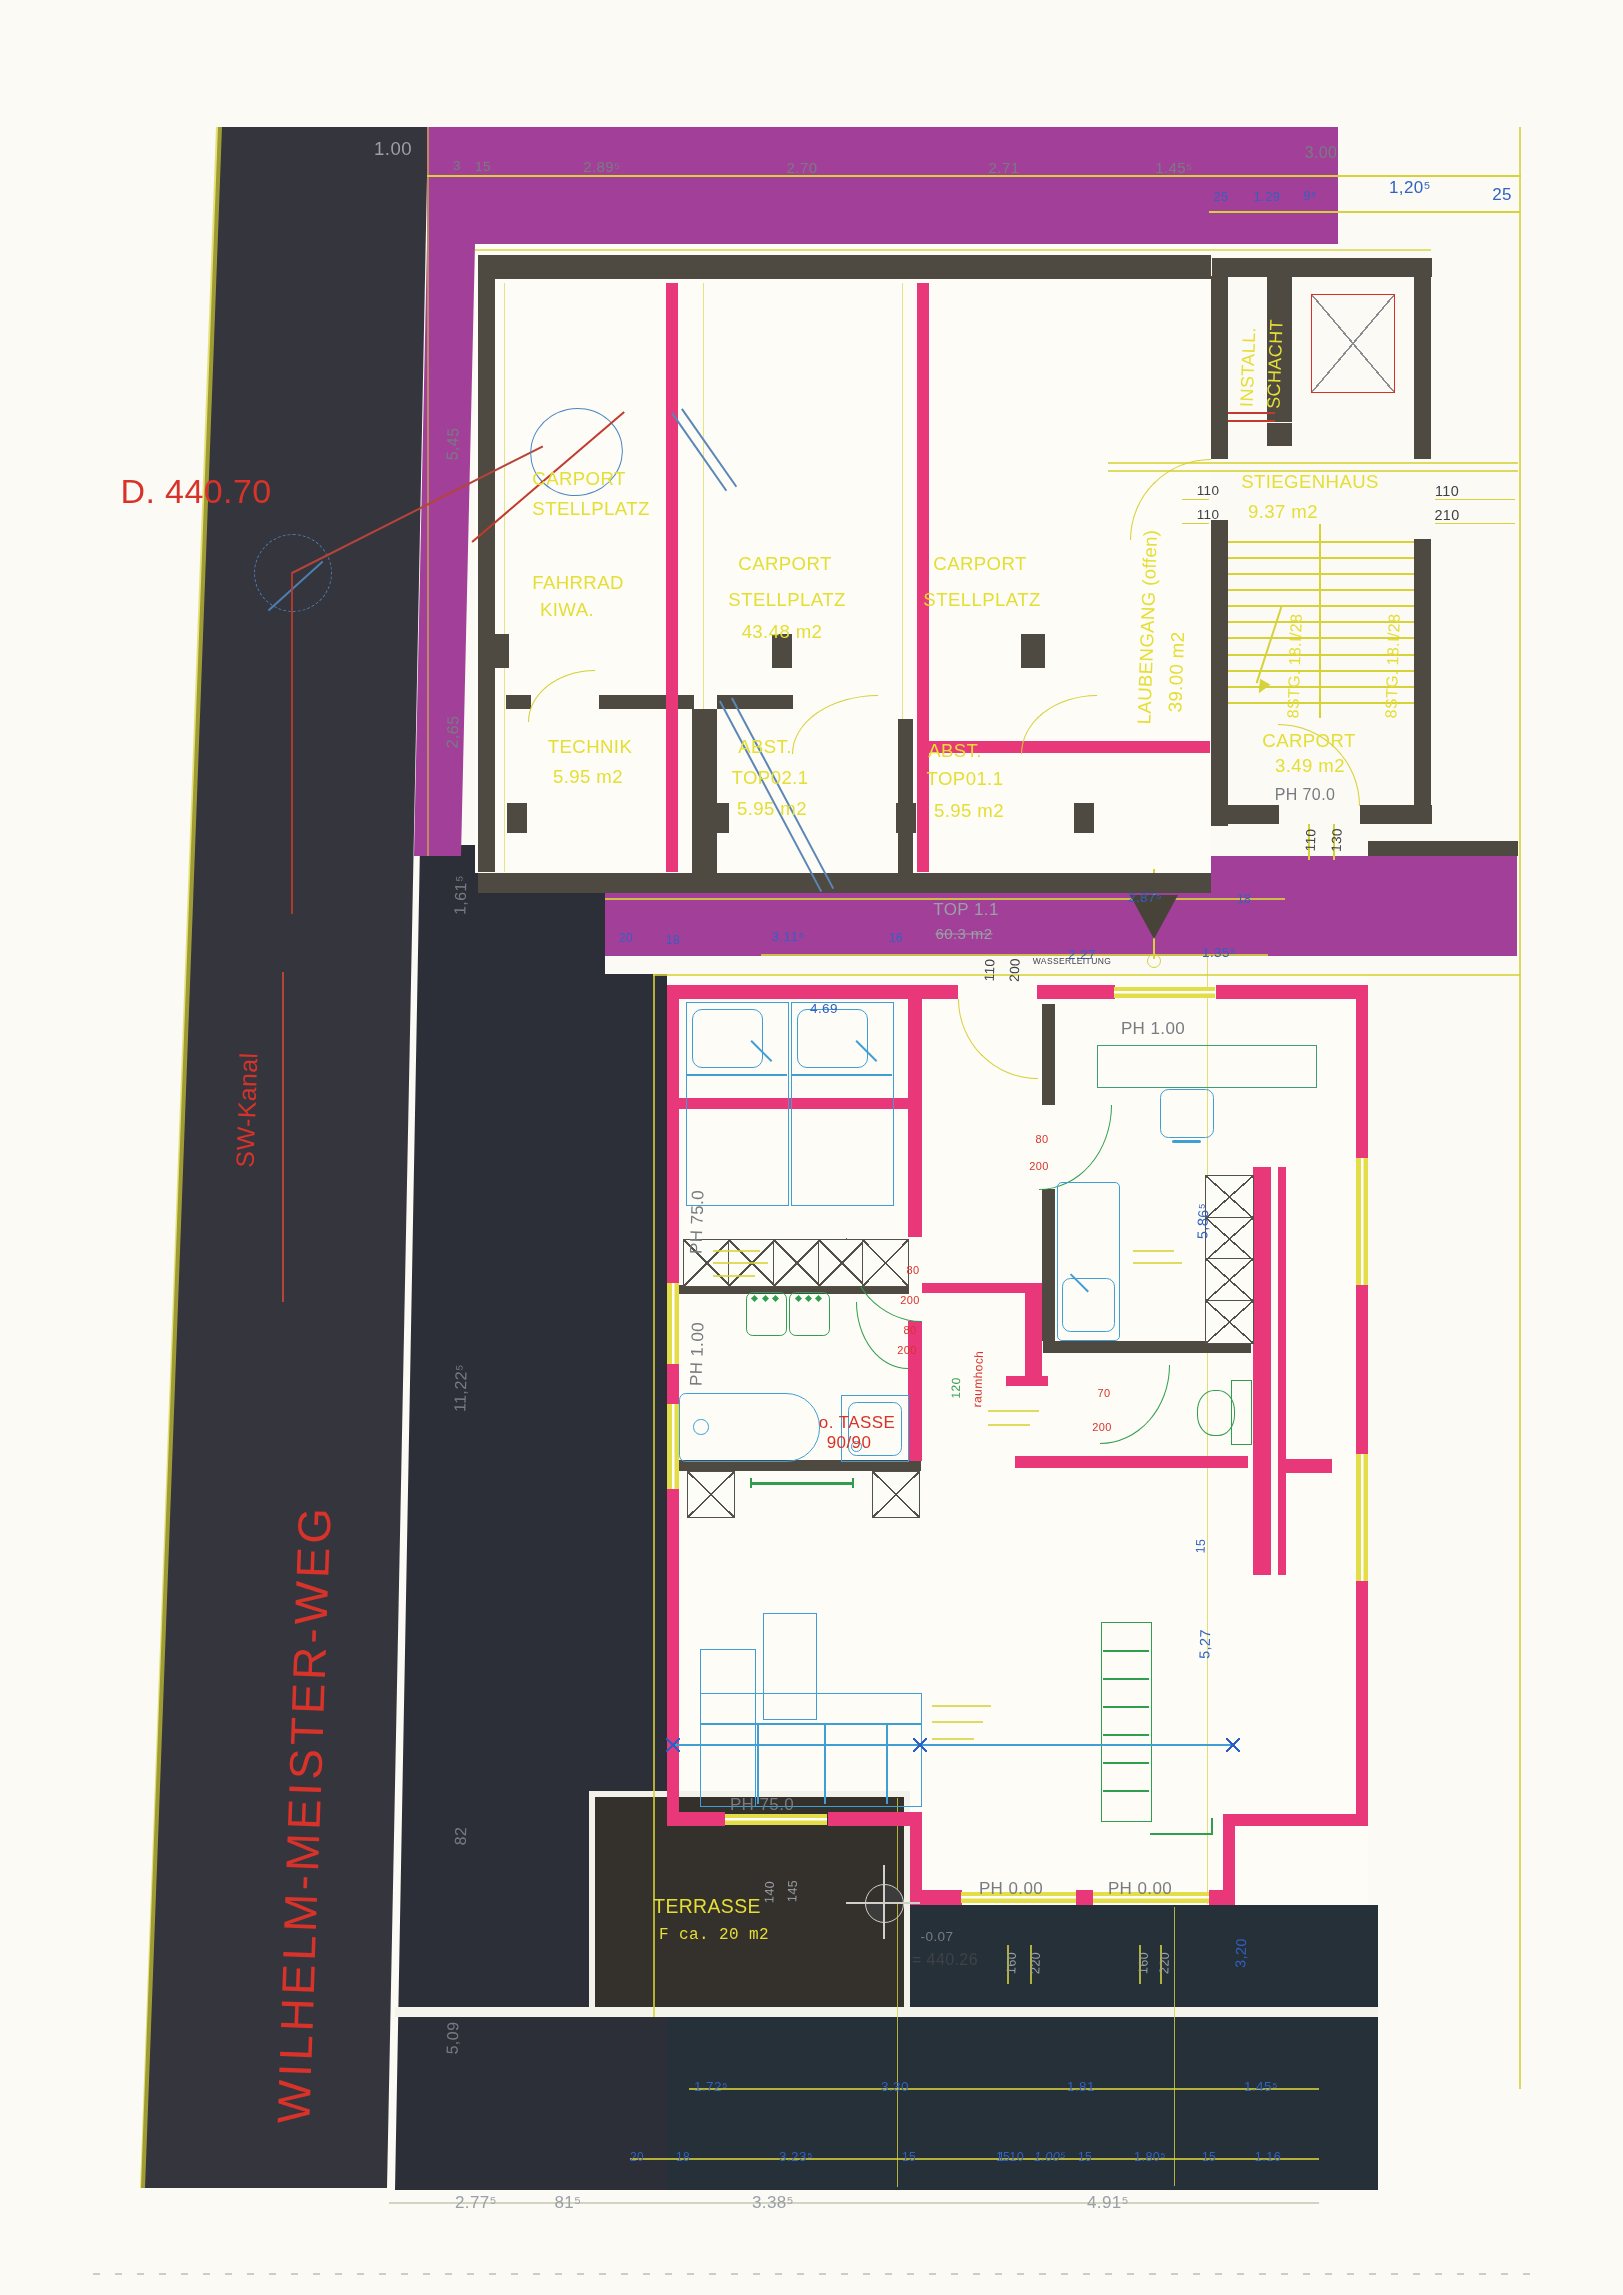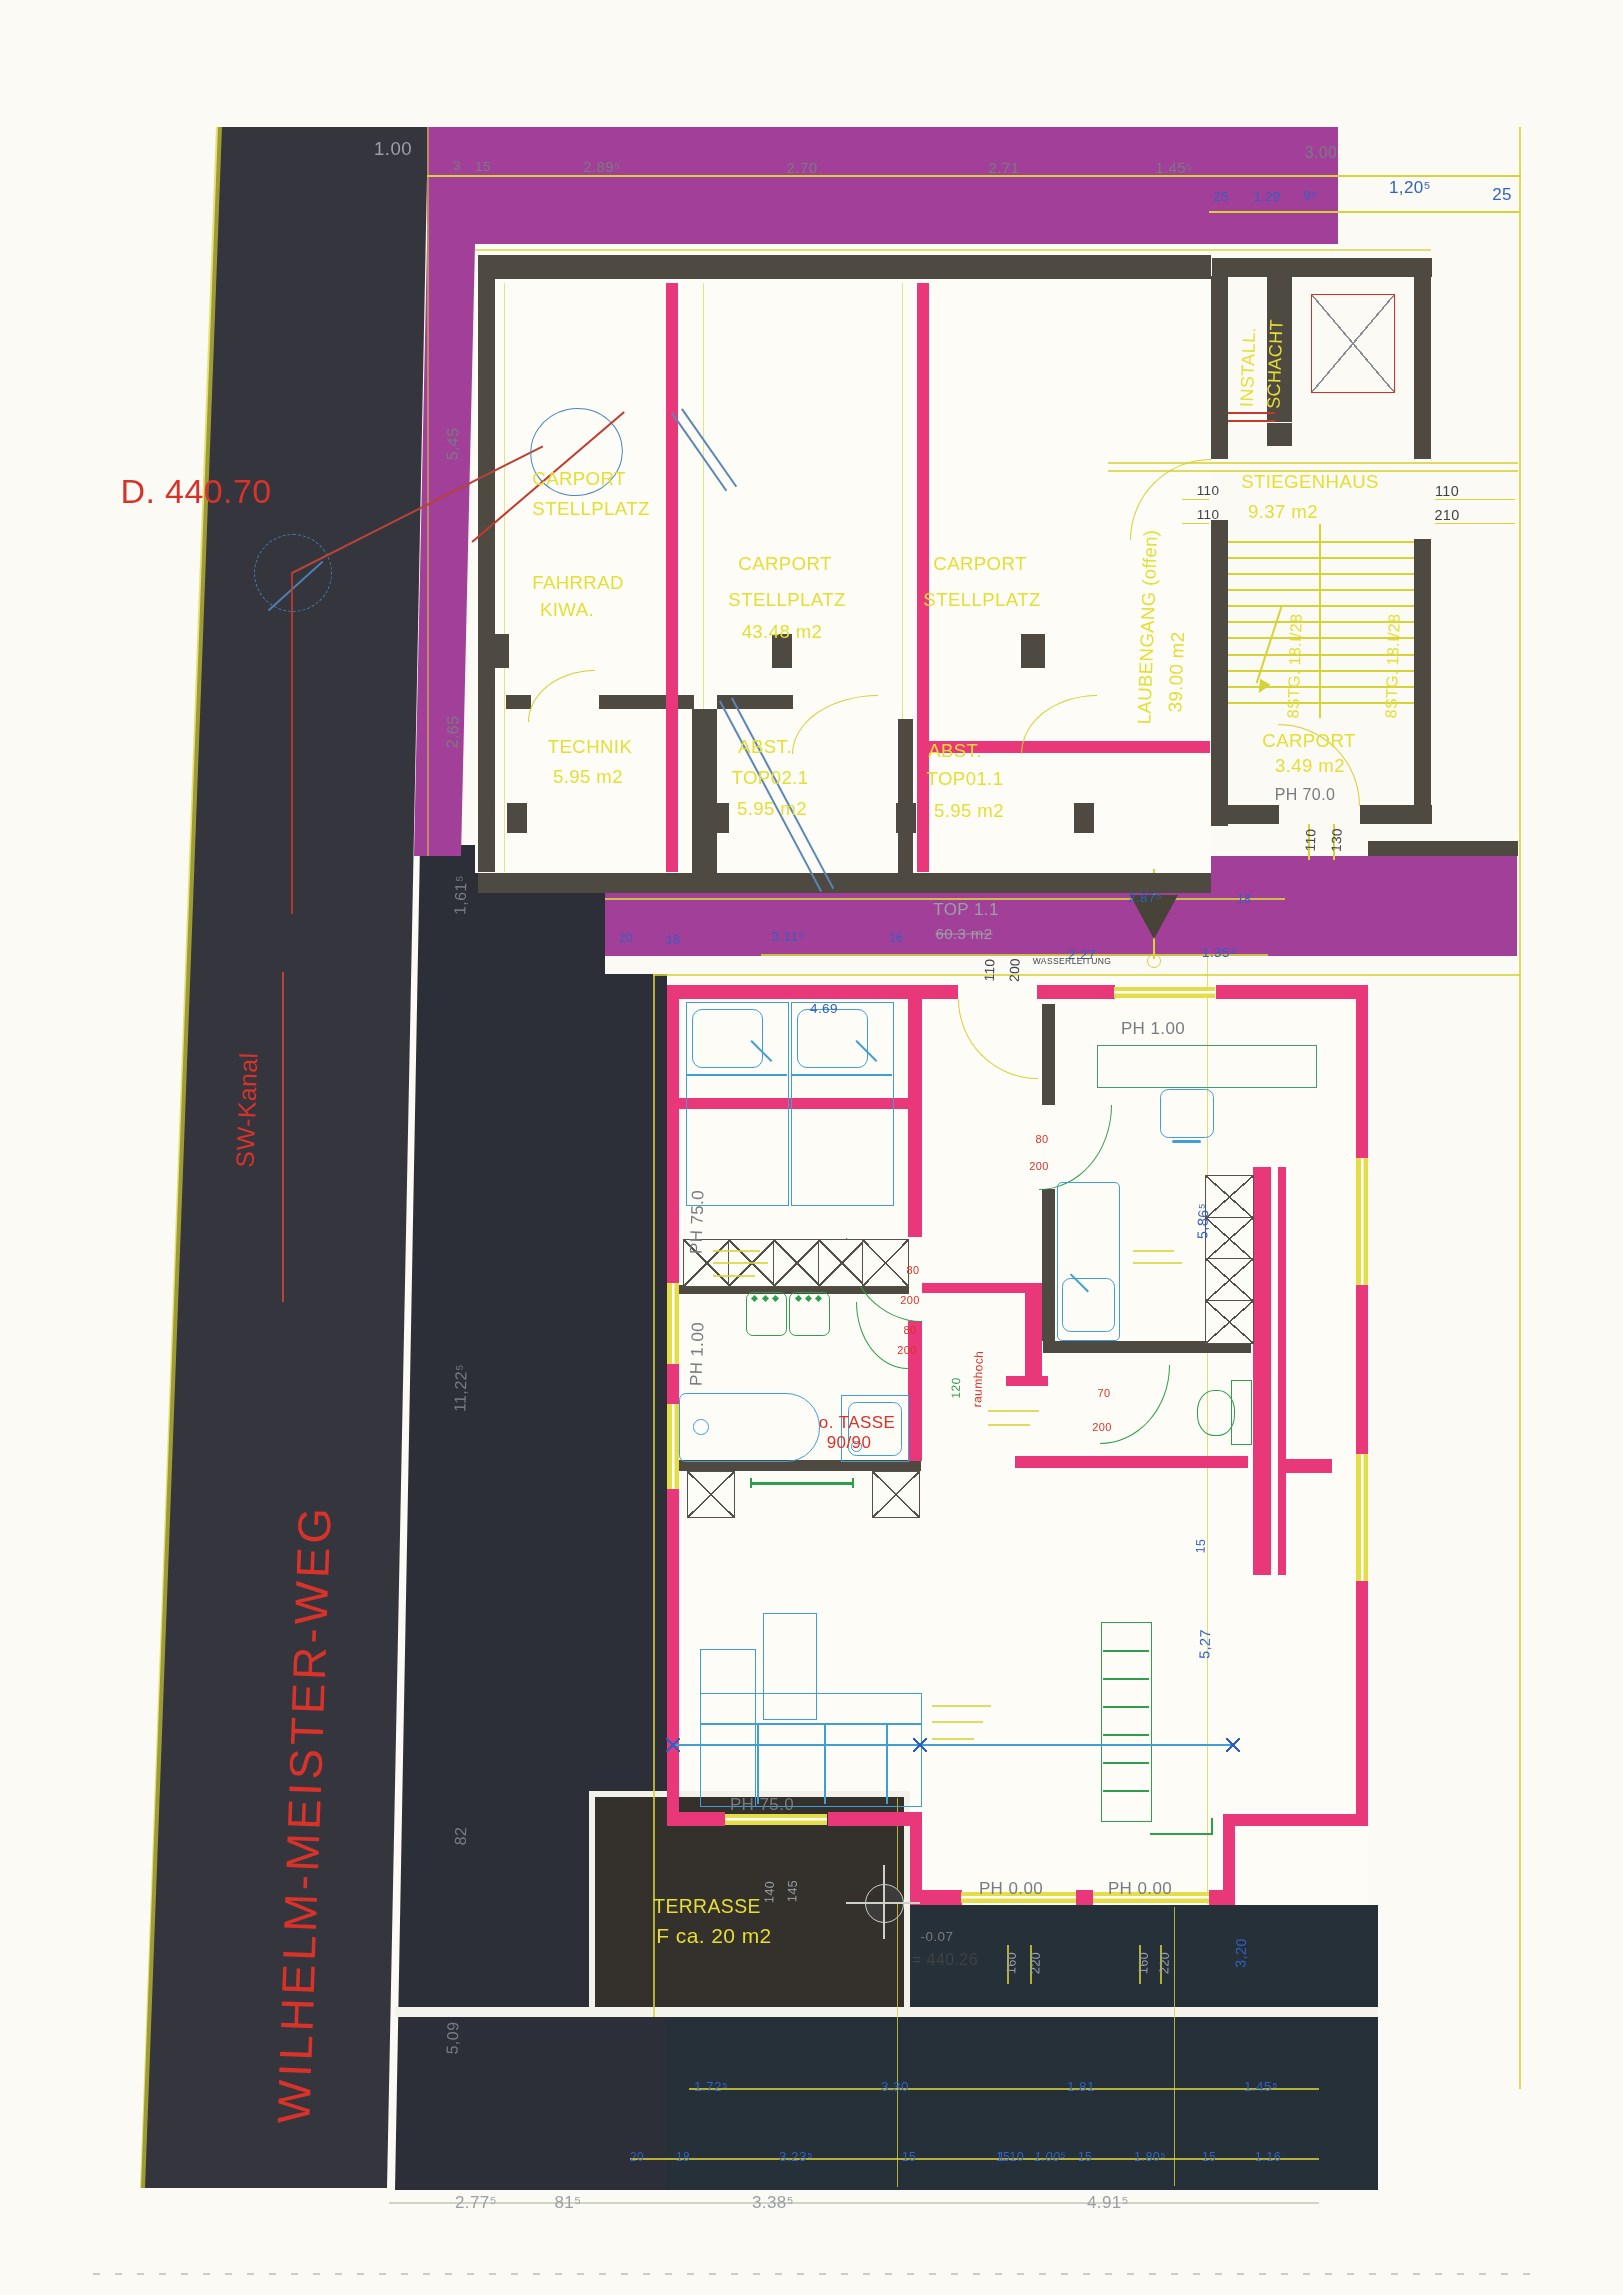--- a/index.html
+++ b/index.html
@@ -376,21 +376,21 @@
       <span class="lbl blue" style="left: 1201px; top: 1546px; font-size: 12.7px; transform: translate(-50%, -50%) rotate(-88deg);">15</span>
       <span class="lbl blue" style="left: 1205px; top: 1644px; font-size: 14.4px; transform: translate(-50%, -50%) rotate(-88deg);">5,27</span>
       <span class="lbl blue" style="left: 1241px; top: 1953px; font-size: 14.4px; transform: translate(-50%, -50%) rotate(-88deg);">3,20</span>
       <span class="lbl g1" style="left: 770px; top: 1892px; font-size: 12.7px; transform: translate(-50%, -50%) rotate(-88deg);">140</span>
       <span class="lbl g1" style="left: 793px; top: 1891px; font-size: 12.7px; transform: translate(-50%, -50%) rotate(-88deg);">145</span>
       <span class="lbl g1" style="left: 1012px; top: 1963px; font-size: 12.7px; transform: translate(-50%, -50%) rotate(-88deg);">160</span>
       <span class="lbl g1" style="left: 1036px; top: 1963px; font-size: 12.7px; transform: translate(-50%, -50%) rotate(-88deg);">220</span>
       <span class="lbl g1" style="left: 1144px; top: 1963px; font-size: 12.7px; transform: translate(-50%, -50%) rotate(-88deg);">160</span>
       <span class="lbl g1" style="left: 1165px; top: 1963px; font-size: 12.7px; transform: translate(-50%, -50%) rotate(-88deg);">220</span>
       <span class="lbl yel" style="left: 707px; top: 1907px; font-size: 19.4px; transform: translate(-50%, -50%);">TERRASSE</span>
-      <span class="lbl yel" style="left: 714px; top: 1935px; font-size: 21px; transform: translate(-50%, -50%);">F ca. 20 m2</span>
+      <span class="lbl yel" style="left: 714px; top: 1935px; font-size: 16px; transform: translate(-50%, -50%); font-family: Liberation Mono, monospace;">F ca. 20 m2</span>
       <span class="lbl blue" style="left: 711px; top: 2087px; font-size: 13.5px; transform: translate(-50%, -50%);">1.72⁵</span>
       <span class="lbl blue" style="left: 895px; top: 2087px; font-size: 13.5px; transform: translate(-50%, -50%);">3.30</span>
       <span class="lbl blue" style="left: 1081px; top: 2087px; font-size: 13.5px; transform: translate(-50%, -50%);">1.81</span>
       <span class="lbl blue" style="left: 1261px; top: 2087px; font-size: 13.5px; transform: translate(-50%, -50%);">1.45⁵</span>
       <span class="lbl blue" style="left: 637px; top: 2157px; font-size: 12px; transform: translate(-50%, -50%);">20</span>
       <span class="lbl blue" style="left: 683px; top: 2157px; font-size: 12px; transform: translate(-50%, -50%);">18</span>
       <span class="lbl blue" style="left: 796px; top: 2157px; font-size: 13.5px; transform: translate(-50%, -50%);">3.23⁵</span>
       <span class="lbl blue" style="left: 909px; top: 2157px; font-size: 12px; transform: translate(-50%, -50%);">15</span>
       <span class="lbl blue" style="left: 970px; top: 2157px; font-size: 12.7px; transform: translate(-50%, -50%); margin-left: 41px;">1.10</span>
       <span class="lbl blue" style="left: 1003px; top: 2157px; font-size: 12px; transform: translate(-50%, -50%);">15</span>

